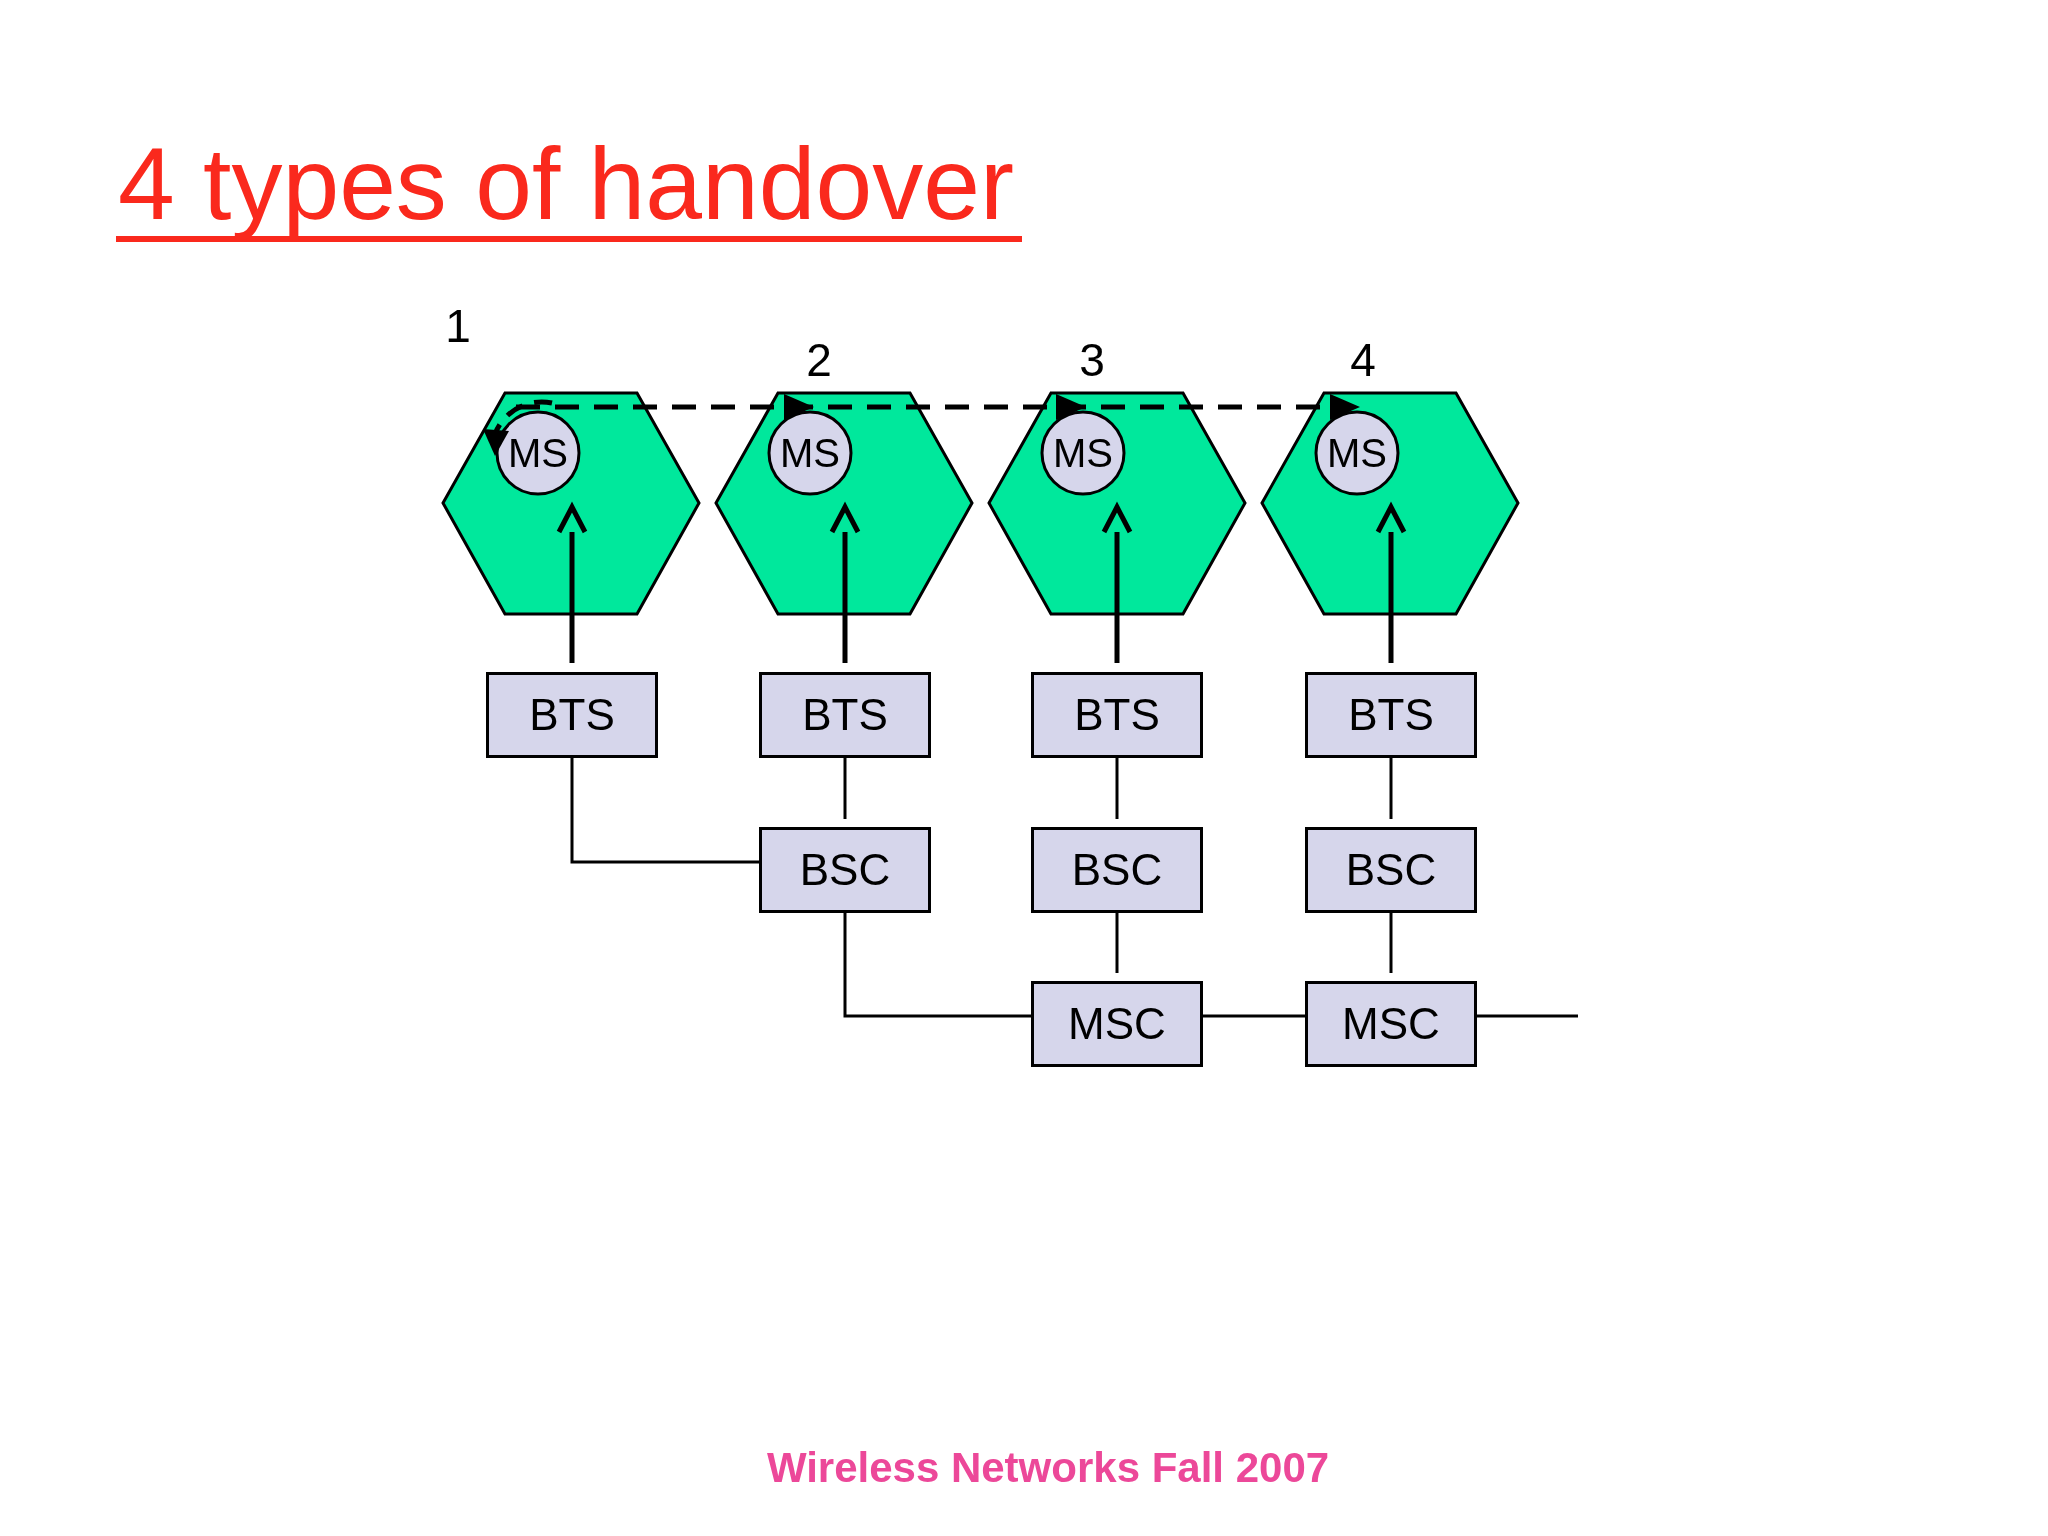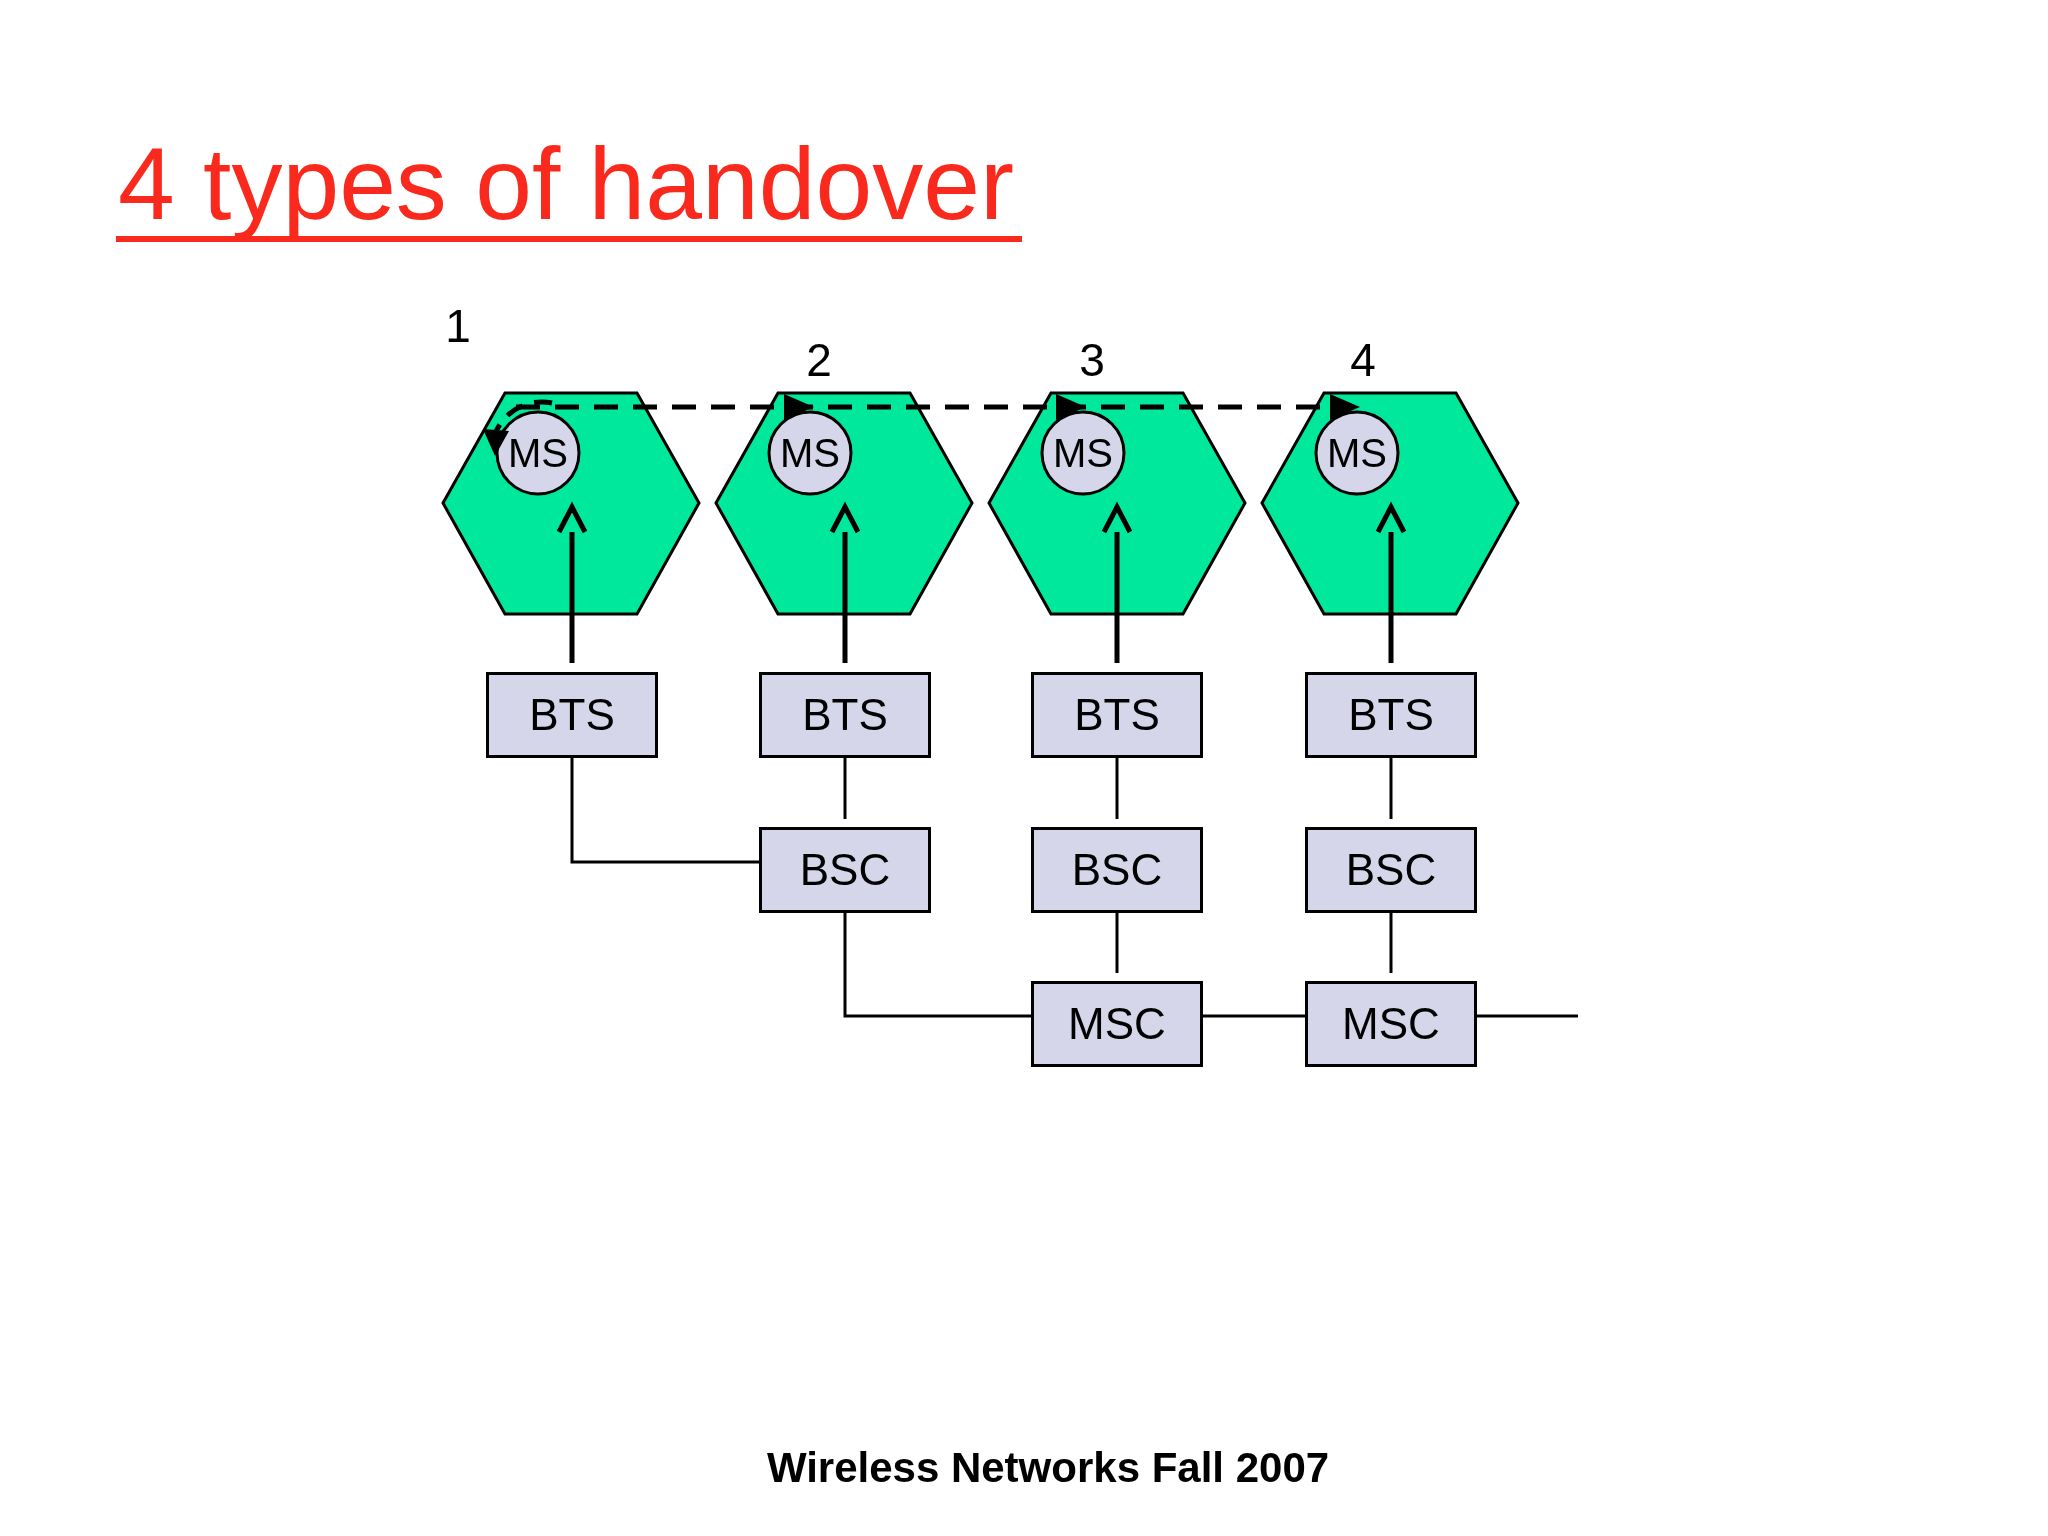--- a/index.html
+++ b/index.html
@@ -32,21 +32,21 @@
     font-size:40px; color:#000; white-space:nowrap;
   }
   .box {
     position:absolute; width:172px; height:86px;
     background:var(--node-lavender,#d6d6eb); border:3px solid #000;
     display:flex; align-items:center; justify-content:center;
     font-size:44px; color:#000;margin-top:8px;
   }
   .footer {
     position:absolute; left:1048px; top:1444px; transform:translateX(-50%);
-    font-size:42px; font-weight:700; color:#000000; white-space:nowrap;
+    font-size:42px; font-weight:700; color:#ec4899; white-space:nowrap;
   }
 </style>
 </head>
 <body>
 
 <div class="slide">
 
   <h1 class="title">4 types of handover</h1>
 
   <svg class="diagram-svg" viewBox="0 0 2048 1536" xmlns="http://www.w3.org/2000/svg">

